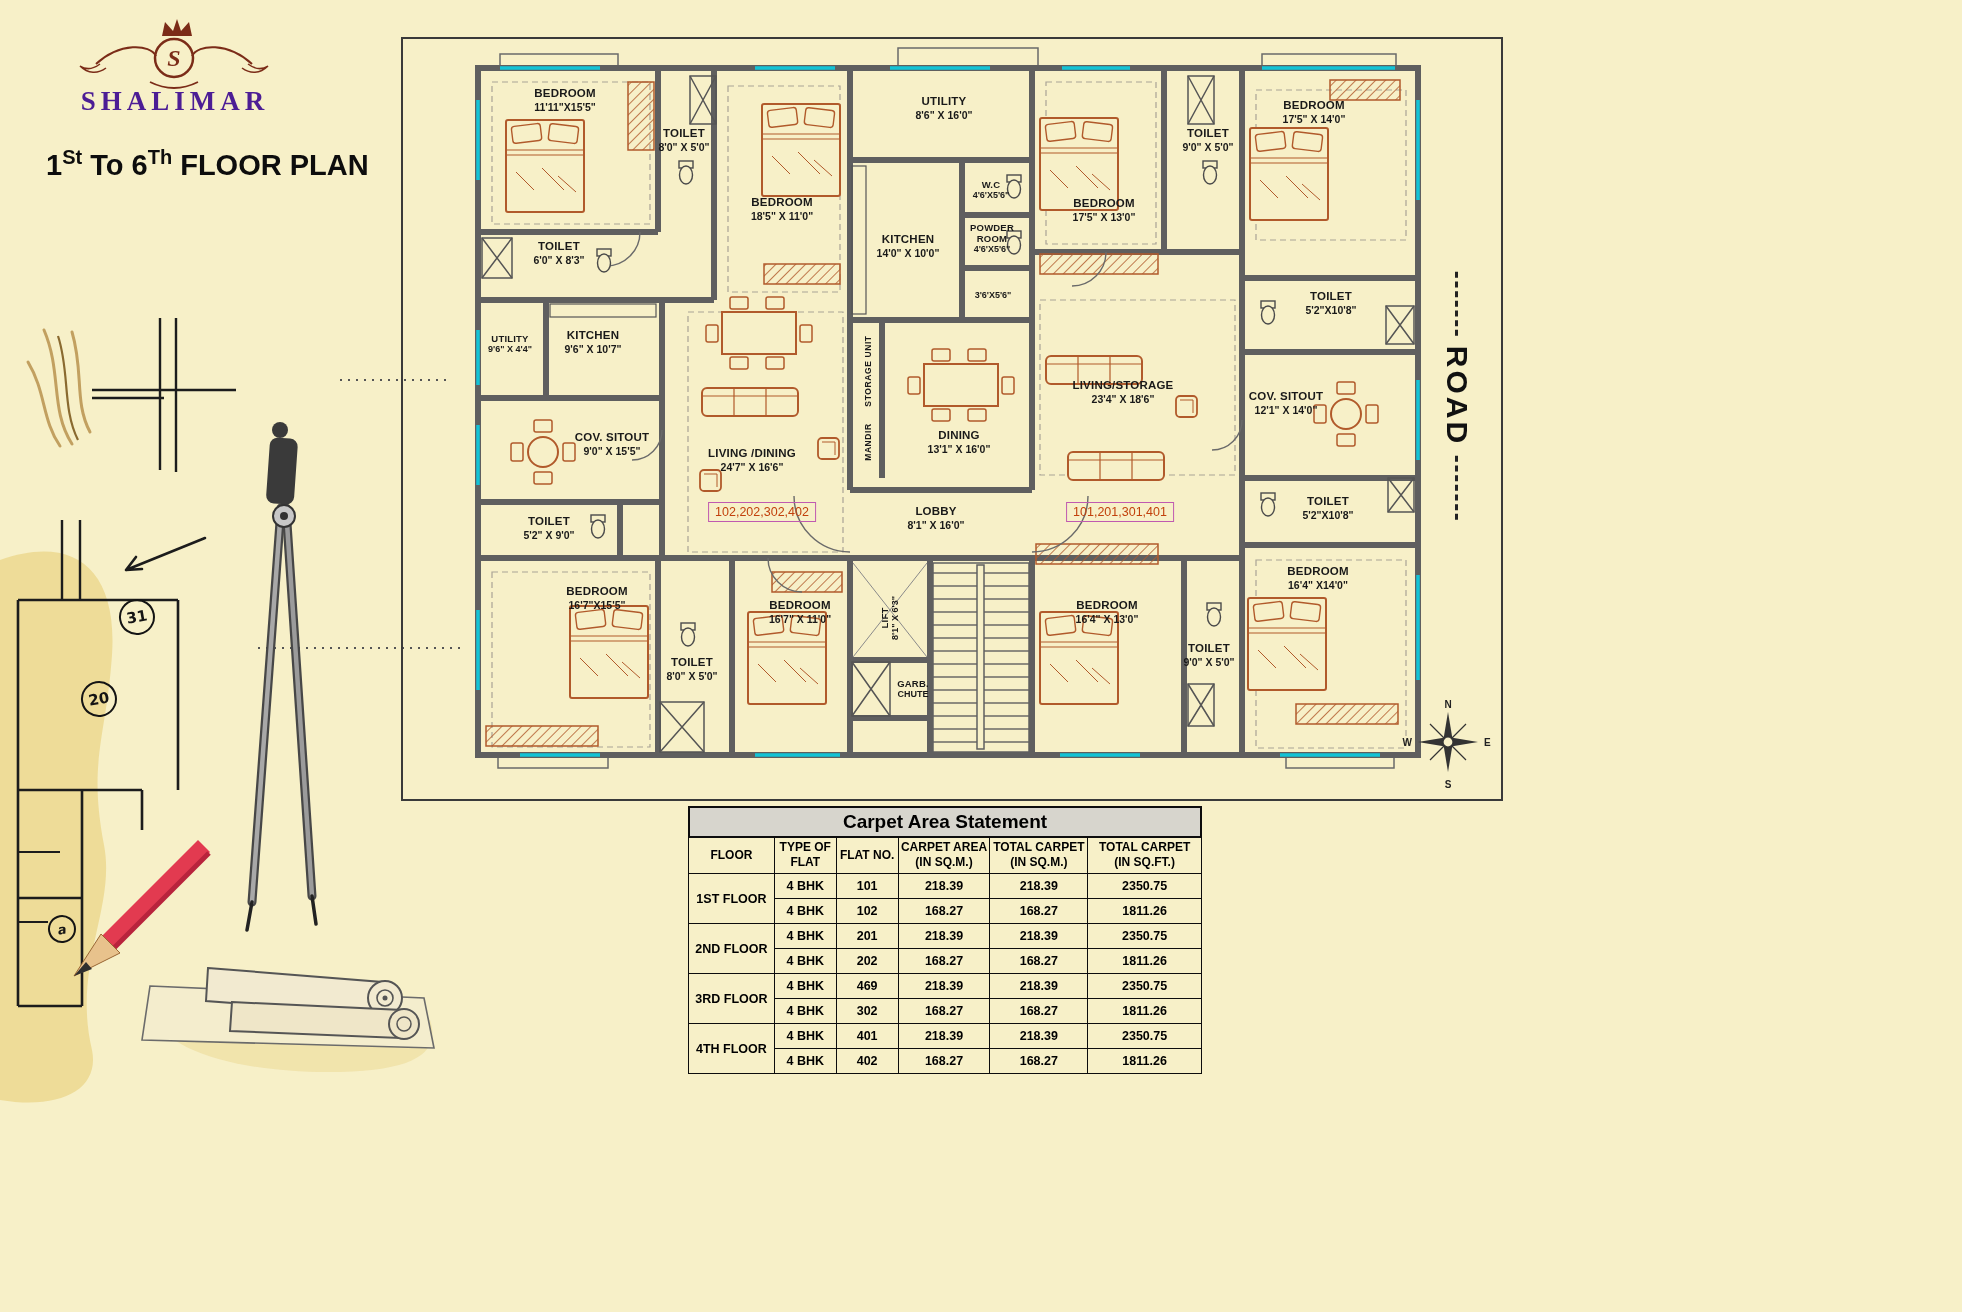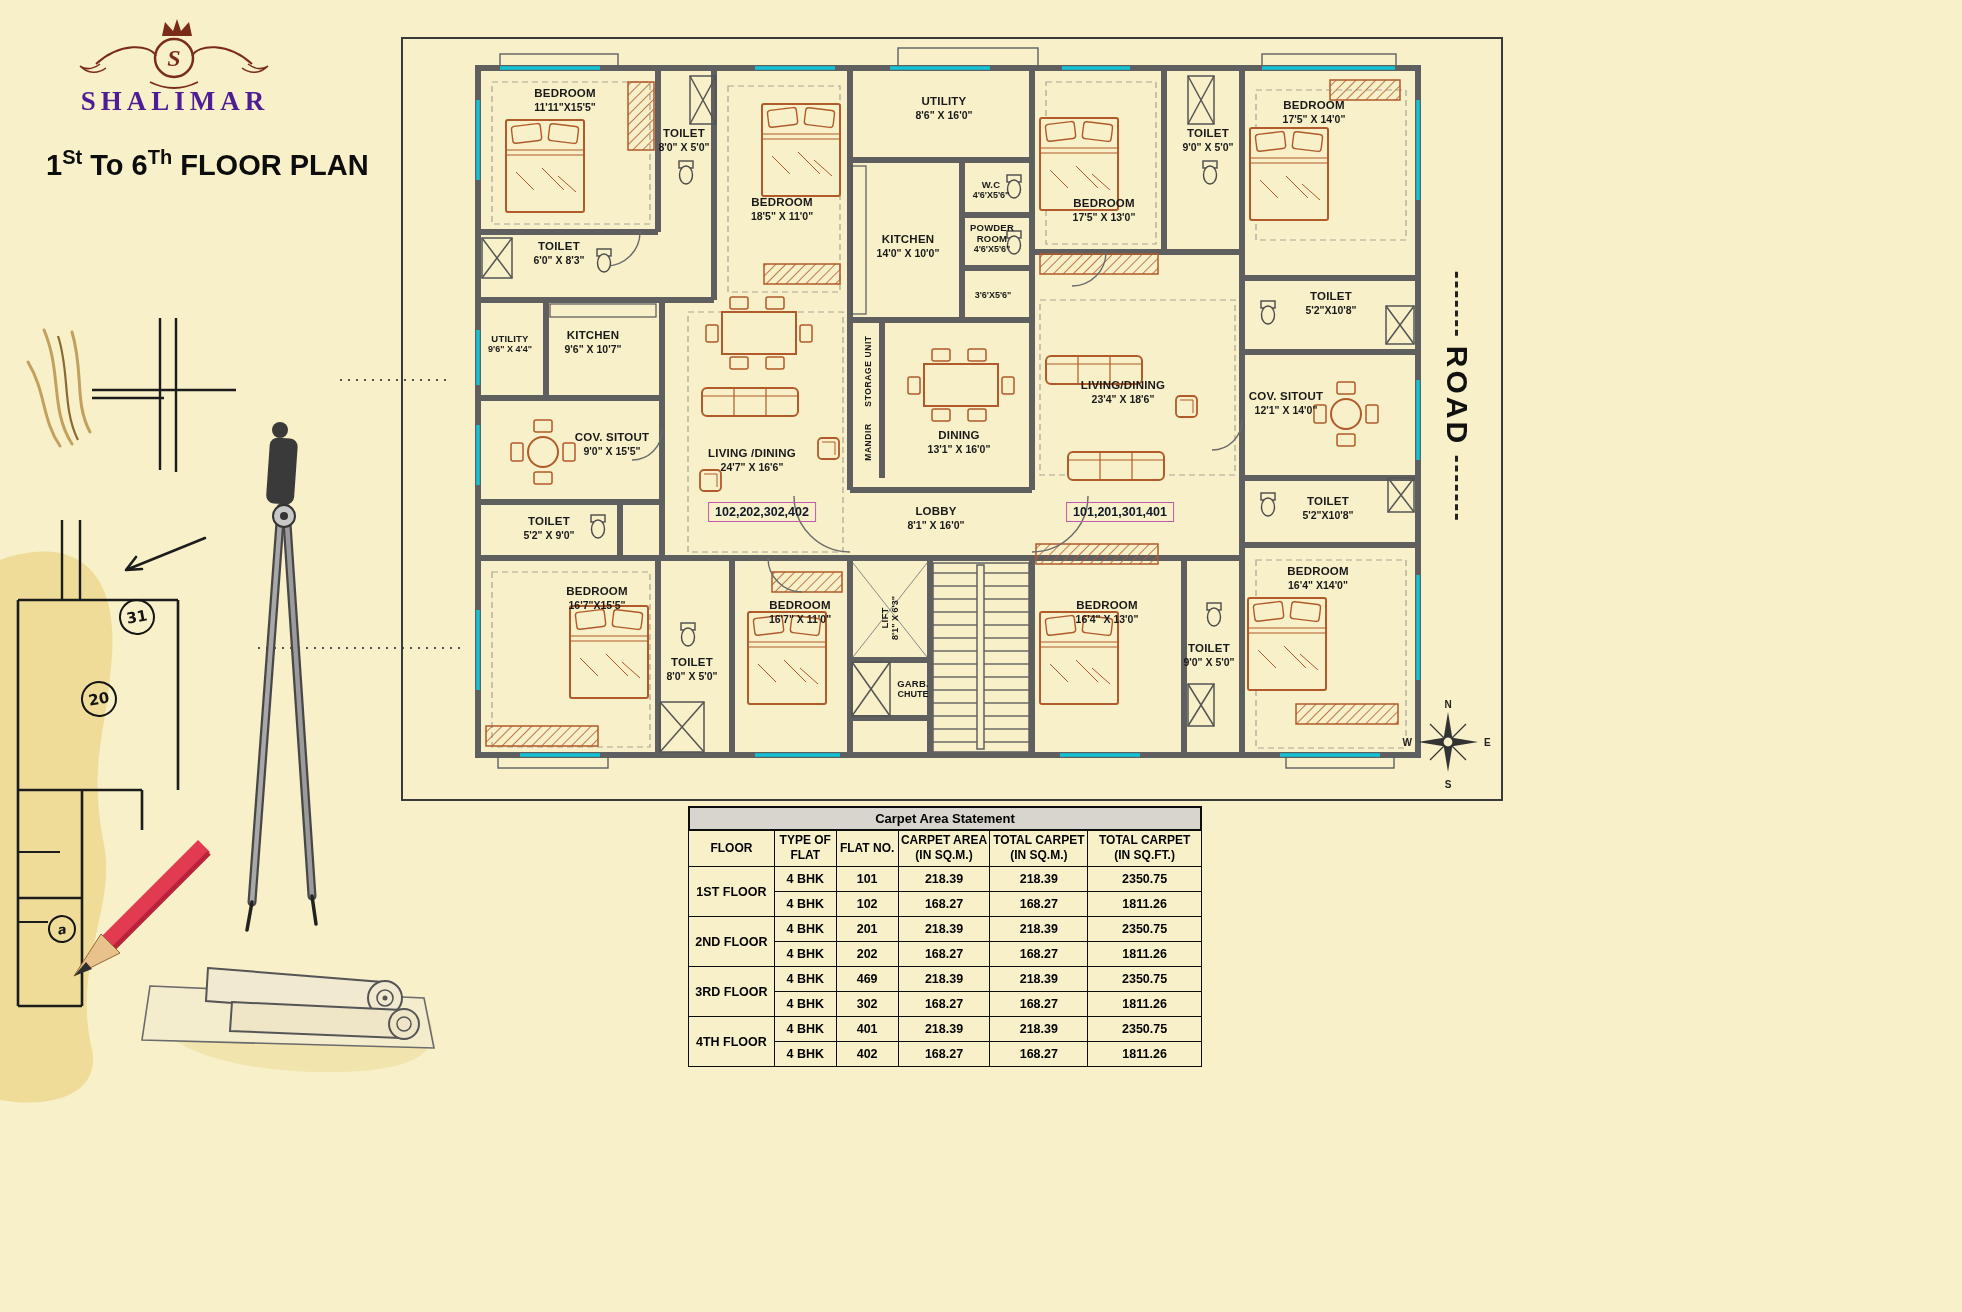--- a/index.html
+++ b/index.html
@@ -20,35 +20,35 @@
   .rl .nm{display:block;font-weight:700;font-size:11.5px;letter-spacing:.2px;}
   .rl .dm{display:block;font-weight:700;font-size:10.5px;}
   .rl.sm .nm{font-size:9.5px}
   .rl.sm .dm{font-size:9px}
   .rl.tiny .nm{font-size:8.5px;letter-spacing:.6px}
   .rl.rot{transform:translate(-50%,-50%) rotate(-90deg)}
   .rl .nm:empty,.rl .dm:empty{display:none}
   .rl.wrap .nm{white-space:normal;width:58px;margin:0 auto}
 
   .unit{position:absolute;transform:translate(-50%,-50%);border:1.5px solid #c05ab0;
-        color:#0f172a;font-weight:700;font-size:12.5px;padding:2px 6px;z-index:5;white-space:nowrap;}
+        color:#c2410c;font-weight:400;font-size:12.5px;padding:2px 6px;z-index:5;white-space:nowrap;}
 
   .road{position:absolute;left:1457px;top:396px;transform:translate(-50%,-50%) rotate(90deg);
         display:flex;align-items:center;gap:10px;font-weight:700;font-size:30px;letter-spacing:3px;
         color:#111;z-index:5;white-space:nowrap;}
   .road .dash{width:64px;border-top:3.5px dashed #222;}
 
   .circ{position:absolute;width:32px;height:32px;border:2.5px solid #141414;border-radius:50%;
         display:flex;align-items:center;justify-content:center;font-family:"DejaVu Sans",sans-serif;
         font-weight:700;font-size:15px;color:#141414;transform:translate(-50%,-50%) rotate(-10deg);z-index:5;}
   .circ.small{width:24px;height:24px;font-size:13px;font-style:italic;}
 
   
   .tablewrap{position:absolute;left:688px;top:806px;width:514px;z-index:6;}
-  .ttitle{border:2px solid #0d0d0d;background:#d7d5cd;font-weight:700;font-size:13px;
+  .ttitle{border:2px solid #0d0d0d;background:#d7d5cd;font-weight:700;font-size:19px;
           text-align:center;padding:3px 0;color:#000;}
   .ctable{width:100%;border-collapse:collapse;margin-top:-2px;}
   .ctable th,.ctable td{border:1.7px solid #0d0d0d;font-weight:700;color:#000;text-align:center;padding:2px 3px;}
   .ctable th{font-size:12px;line-height:1.25;padding:3px 2px;}
   .ctable td{font-size:12.5px;height:20px;}
   .h1,.h2{display:block}
   .h2:empty{display:none}
 </style>
 </head>
 <body>
@@ -366,21 +366,21 @@
     </div>
 <div class="rl" style="left:752px;top:460px">
       <span class="nm">LIVING /DINING</span>
       <span class="dm">24'7" X 16'6"</span>
     </div>
 <div class="rl" style="left:959px;top:442px">
       <span class="nm">DINING</span>
       <span class="dm">13'1" X 16'0"</span>
     </div>
 <div class="rl" style="left:1123px;top:392px">
-      <span class="nm">LIVING/DINING</span>
+      <span class="nm">LIVING/STORAGE</span>
       <span class="dm">23'4" X 18'6"</span>
     </div>
 <div class="rl" style="left:1286px;top:403px">
       <span class="nm">COV. SITOUT</span>
       <span class="dm">12'1" X 14'0"</span>
     </div>
 <div class="rl" style="left:549px;top:528px">
       <span class="nm">TOILET</span>
       <span class="dm">5'2" X 9'0"</span>
     </div>

